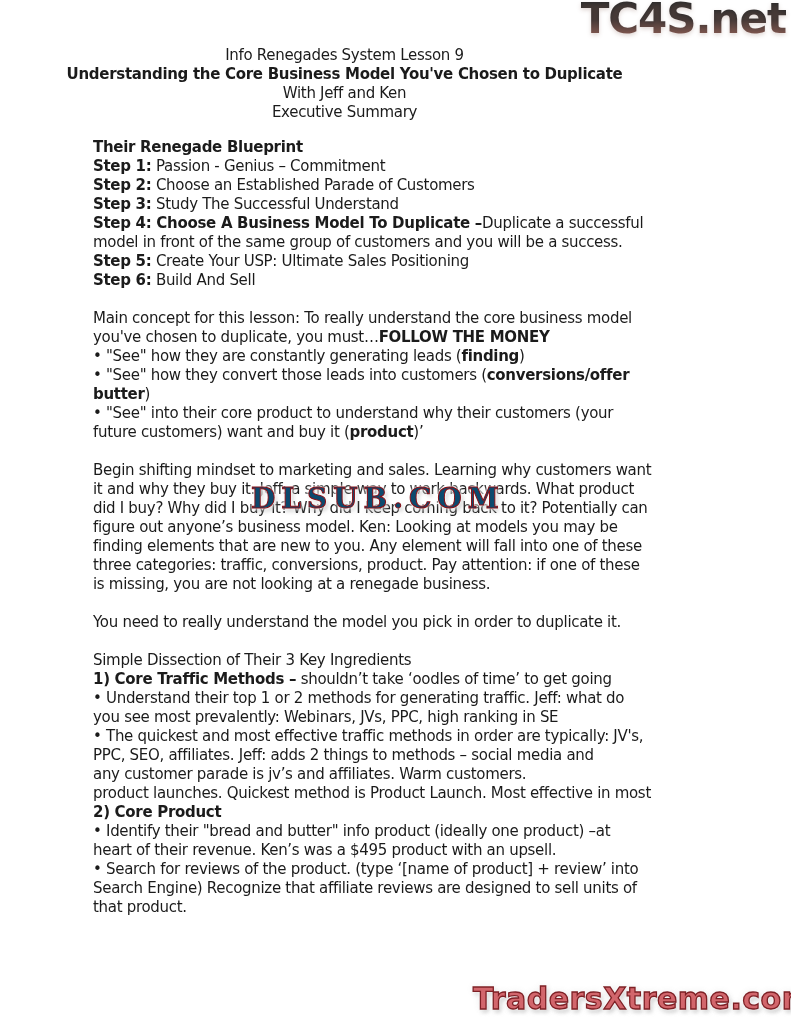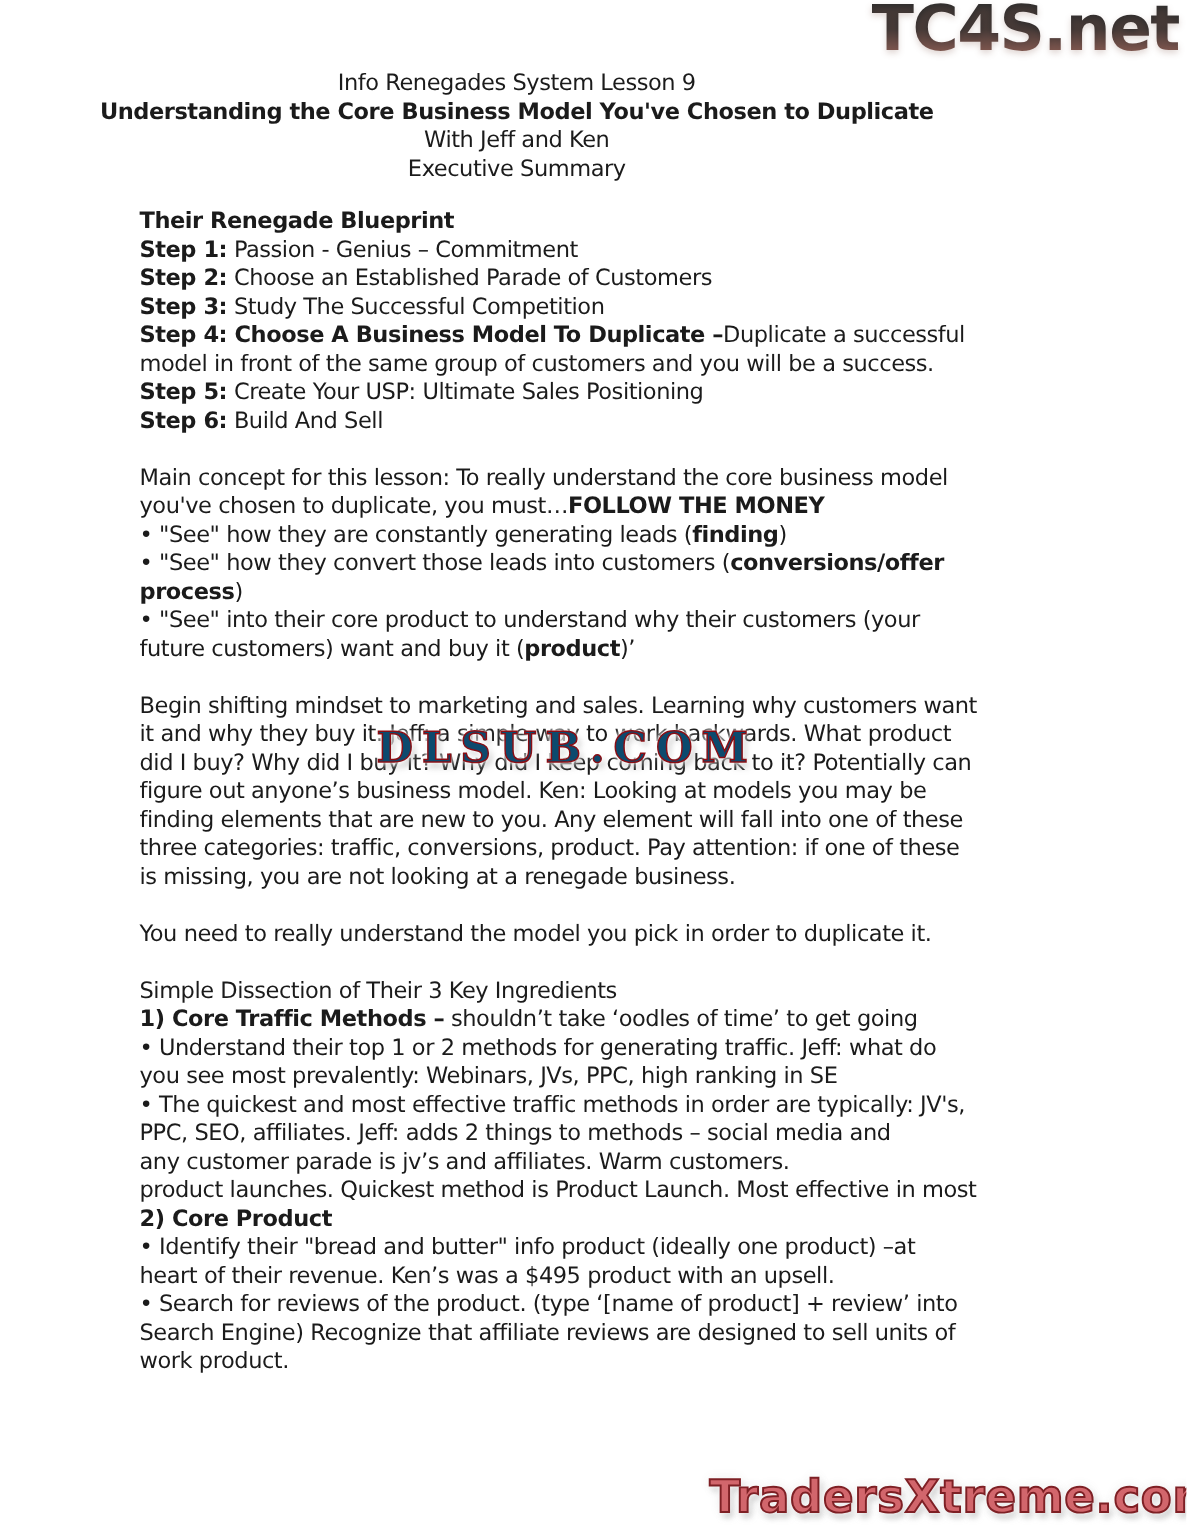--- a/index.html
+++ b/index.html
@@ -98,31 +98,31 @@
     <div>Info Renegades System Lesson 9</div>
     <div class="bold">Understanding the Core Business Model You've Chosen to Duplicate</div>
     <div>With Jeff and Ken</div>
     <div>Executive Summary</div>
   </div>
 
   <div class="doc-body">
       <div class="line"><span class="b">Their Renegade Blueprint</span></div>
       <div class="line"><span class="b">Step 1:</span><span> Passion - Genius – Commitment</span></div>
       <div class="line"><span class="b">Step 2:</span><span> Choose an Established Parade of Customers</span></div>
-      <div class="line"><span class="b">Step 3:</span><span> Study The Successful Competition</span></div>
+      <div class="line"><span class="b">Step 3:</span><span> Study The Successful Understand</span></div>
       <div class="line"><span class="b">Step 4: Choose A Business Model To Duplicate –</span><span>Duplicate a successful</span></div>
       <div class="line"><span>model in front of the same group of customers and you will be a success.</span></div>
       <div class="line"><span class="b">Step 5:</span><span> Create Your USP: Ultimate Sales Positioning</span></div>
       <div class="line"><span class="b">Step 6:</span><span> Build And Sell</span></div>
       <div class="line"></div>
       <div class="line"><span>Main concept for this lesson: To really understand the core business model</span></div>
       <div class="line"><span>you've chosen to duplicate, you must…</span><span class="b">FOLLOW THE MONEY</span></div>
       <div class="line"><span>• "See" how they are constantly generating leads (</span><span class="b">finding</span><span>)</span></div>
       <div class="line"><span>• "See" how they convert those leads into customers (</span><span class="b">conversions/offer</span></div>
-      <div class="line"><span class="b">process</span><span>)</span></div>
+      <div class="line"><span class="b">butter</span><span>)</span></div>
       <div class="line"><span>• "See" into their core product to understand why their customers (your</span></div>
       <div class="line"><span>future customers) want and buy it (</span><span class="b">product</span><span>)’</span></div>
       <div class="line"></div>
       <div class="line"><span>Begin shifting mindset to marketing and sales. Learning why customers want</span></div>
       <div class="line"><span>it and why they buy it. Jeff: a simple way to work backwards. What product</span></div>
       <div class="line"><span>did I buy? Why did I buy it? Why did I keep coming back to it? Potentially can</span></div>
       <div class="line"><span>figure out anyone’s business model. Ken: Looking at models you may be</span></div>
       <div class="line"><span>finding elements that are new to you. Any element will fall into one of these</span></div>
       <div class="line"><span>three categories: traffic, conversions, product. Pay attention: if one of these</span></div>
       <div class="line"><span>is missing, you are not looking at a renegade business.</span></div>
@@ -135,20 +135,20 @@
       <div class="line"><span>you see most prevalently: Webinars, JVs, PPC, high ranking in SE</span></div>
       <div class="line"><span>• The quickest and most effective traffic methods in order are typically: JV's,</span></div>
       <div class="line"><span>PPC, SEO, affiliates. Jeff: adds 2 things to methods – social media and</span></div>
       <div class="line"><span>any customer parade is jv’s and affiliates. Warm customers.</span></div>
       <div class="line"><span>product launches. Quickest method is Product Launch. Most effective in most</span></div>
       <div class="line"><span class="b">2) Core Product</span></div>
       <div class="line"><span>• Identify their "bread and butter" info product (ideally one product) –at</span></div>
       <div class="line"><span>heart of their revenue. Ken’s was a $495 product with an upsell.</span></div>
       <div class="line"><span>• Search for reviews of the product. (type ‘[name of product] + review’ into</span></div>
       <div class="line"><span>Search Engine) Recognize that affiliate reviews are designed to sell units of</span></div>
-      <div class="line"><span>work product.</span></div>
+      <div class="line"><span>that product.</span></div>
     </div>
 
   <div class="wm-dlsub">DLSUB.COM</div>
 
   <div class="wm-traders">TradersXtreme.com</div>
 
 </div>
 
 </body></html>

